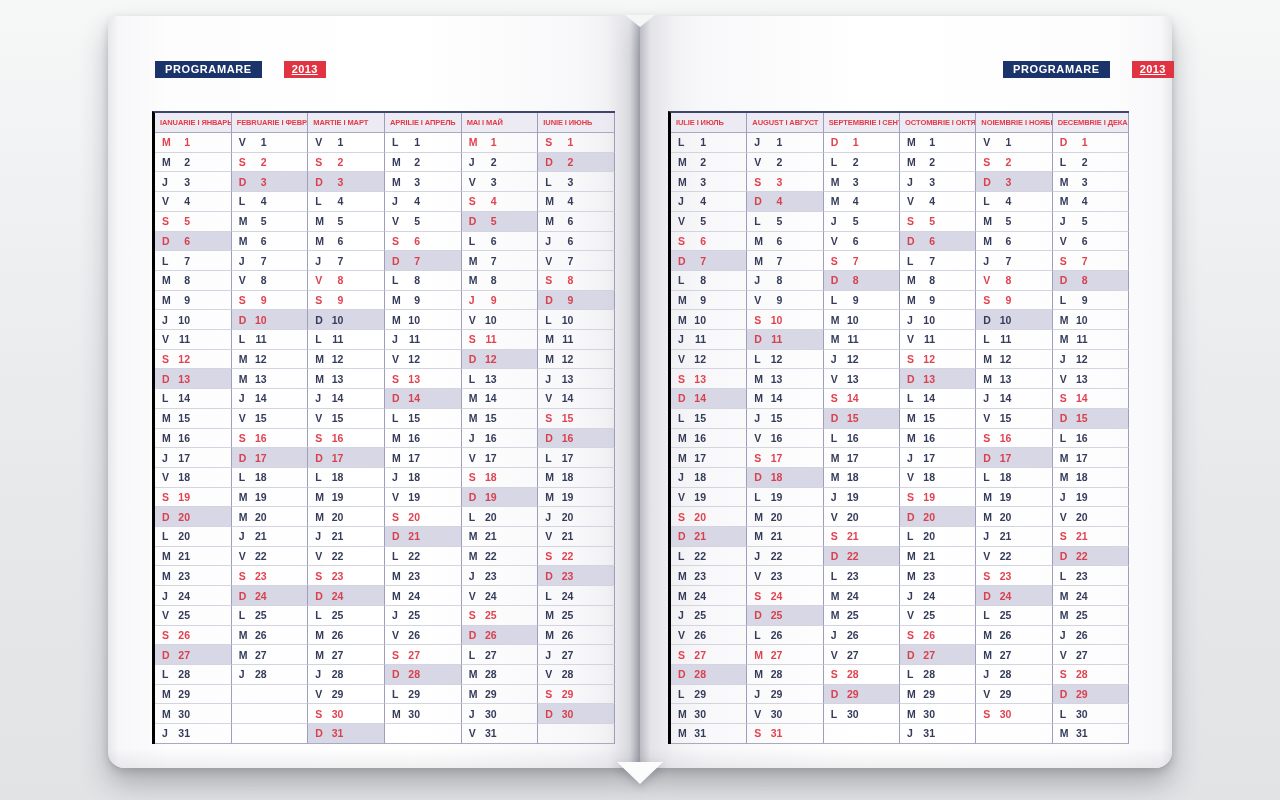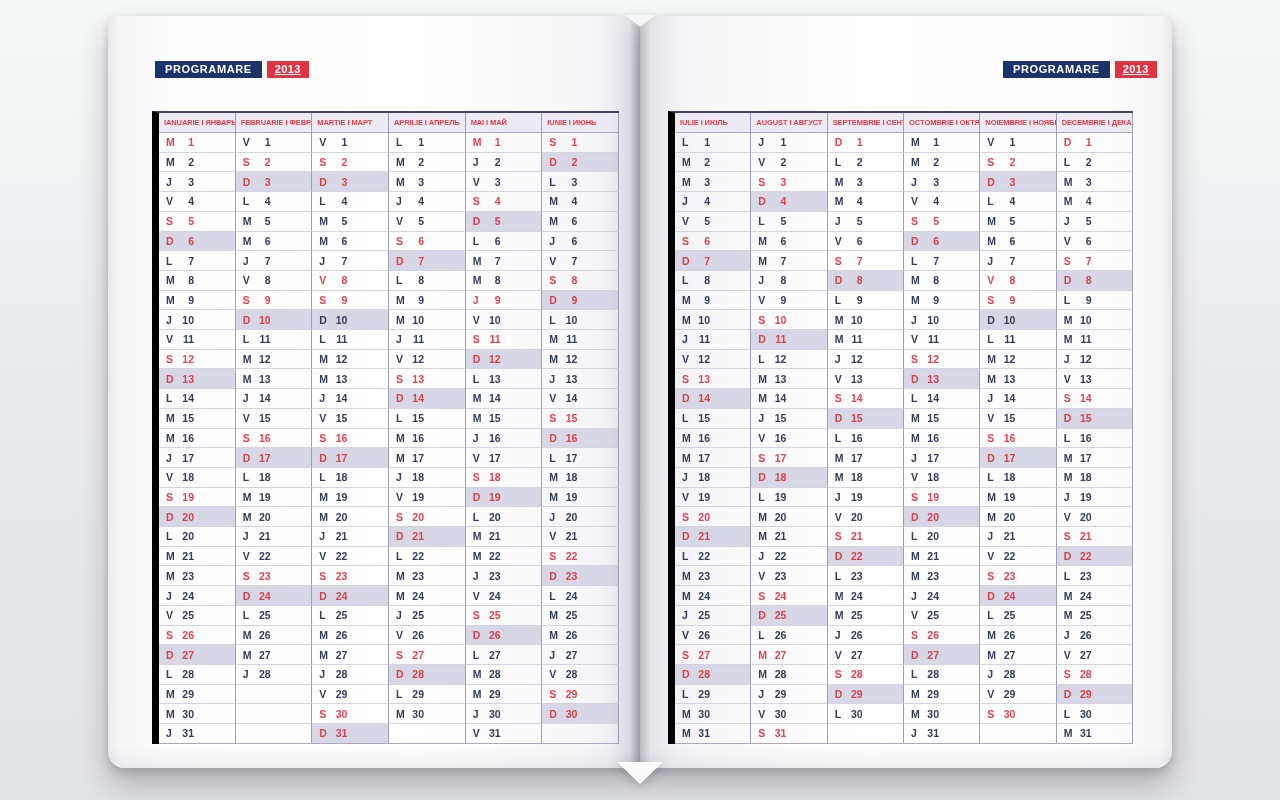--- a/index.html
+++ b/index.html
@@ -30,36 +30,36 @@
   }
   .v-top{
     position:absolute;top:-1px;left:50%;margin-left:-15px;width:0;height:0;
     border-left:15px solid transparent;border-right:15px solid transparent;border-top:12px solid #f5f6f6;
   }
   .v-bottom{
     position:absolute;bottom:-16px;left:50%;margin-left:-23px;width:0;height:0;
     border-left:23px solid transparent;border-right:23px solid transparent;border-top:22px solid #fcfcfd;
     filter:drop-shadow(0 4px 4px rgba(30,30,40,.20));
   }
-  .badge{position:absolute;display:flex;gap:5px;height:17px;}
+  .badge{position:absolute;display:flex;gap:22px;height:17px;}
   .badge-left{left:47px;top:45px;}
   .badge-right{left:895px;top:45px;}
   .badge-title{
     background:#1b336b;color:#fff;font-size:11px;font-weight:bold;line-height:17px;
     padding:0 10px;letter-spacing:.6px;
   }
   .badge-year{
     background:#e13443;color:#fff;font-size:11px;font-weight:bold;line-height:17px;
     padding:0 8px;letter-spacing:.4px;text-decoration:underline;
   }
   .cal{
     position:absolute;top:95px;display:grid;
     grid-template-columns:repeat(6,1fr);
     grid-template-rows:20px repeat(31,19.71px);
-    border-left:7px solid #000000;border-top:2px solid #40466b;
+    border-left:3px solid #000000;border-top:2px solid #40466b;
   }
   .cal-left{left:44px;width:460px;}
   .cal-right{left:560px;width:458px;}
   .hc{
     font-size:7.5px;font-weight:bold;letter-spacing:-0.1px;color:#e43a47;background:#ecebf3;
     display:flex;align-items:center;padding-left:5px;white-space:nowrap;overflow:hidden;
     border-right:1px solid #9e9ebc;border-bottom:1px solid #a9a9c0;text-transform:uppercase;
   }
   .dc{
     display:flex;align-items:center;font-size:10.5px;font-weight:bold;color:#353c5a;

